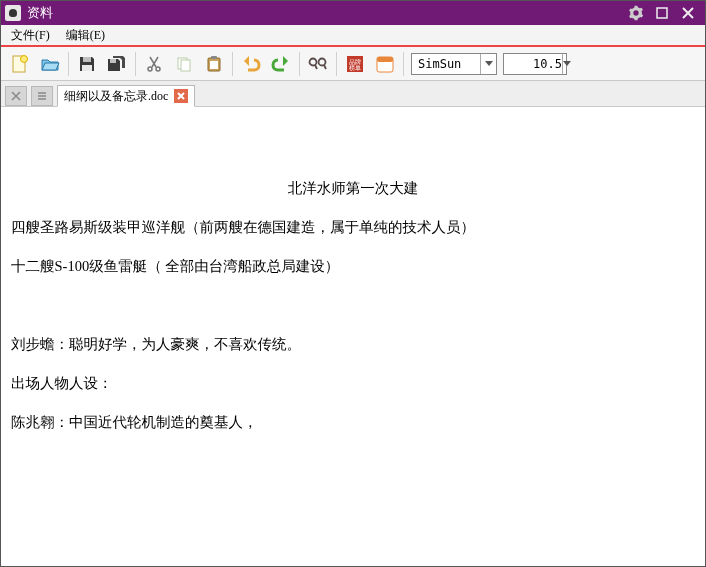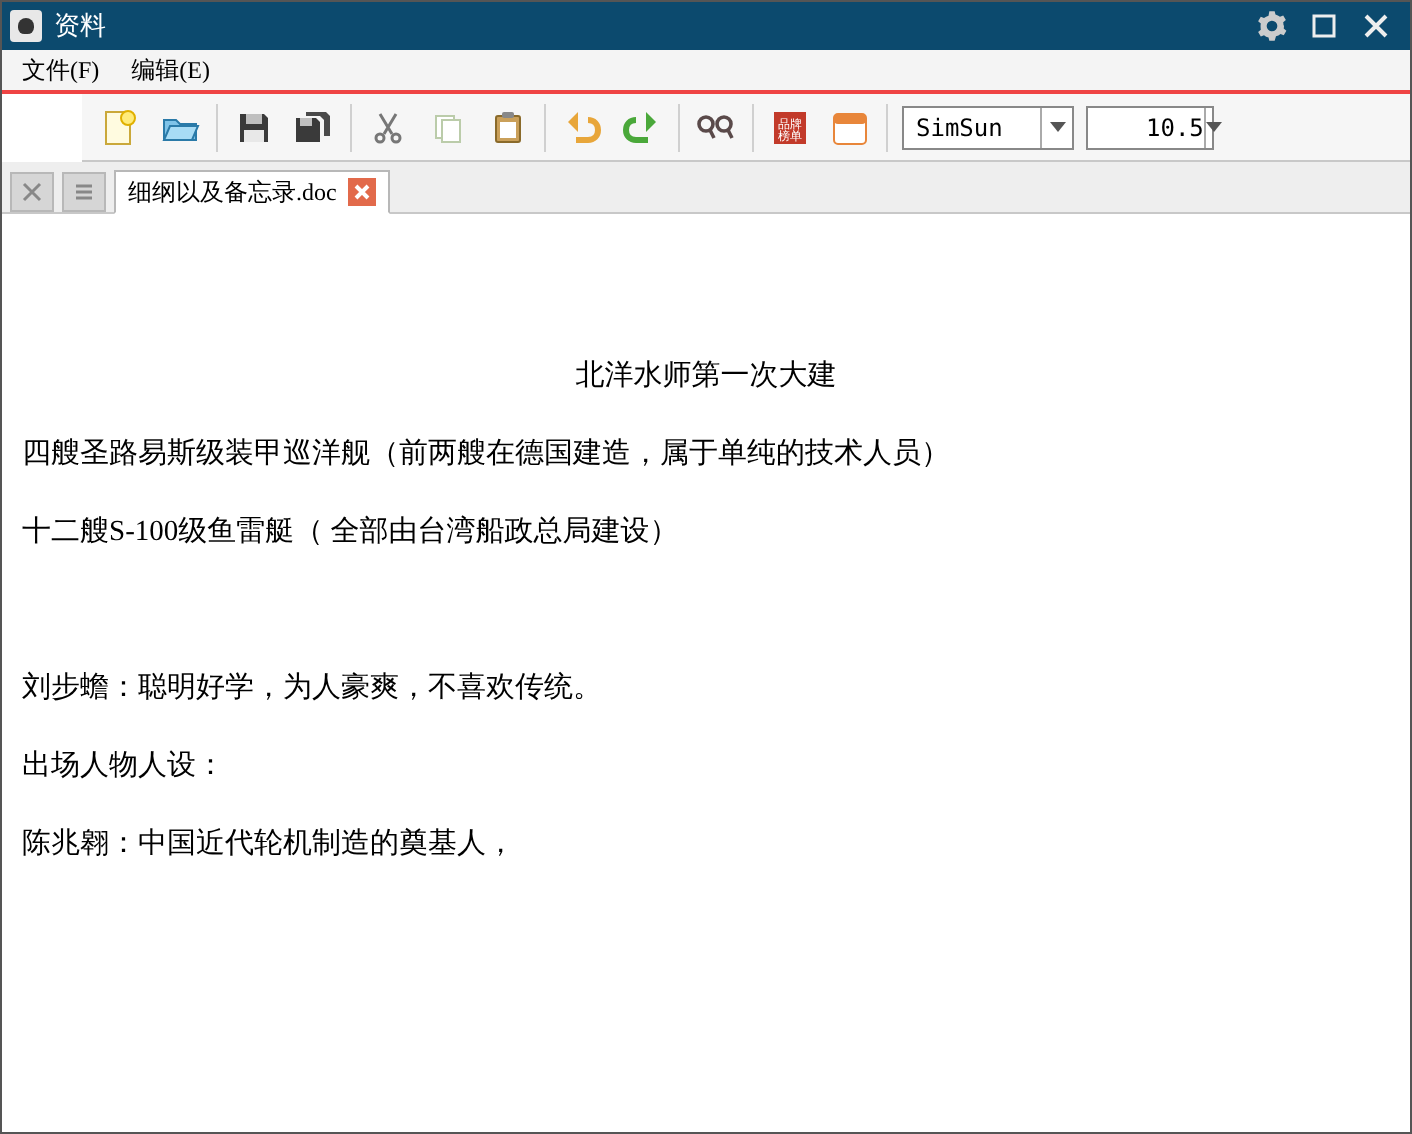--- a/index.html
+++ b/index.html
@@ -1,27 +1,27 @@
 <!DOCTYPE html>
 <html><head>
 <meta charset="utf-8">
 <style>
   * { box-sizing: border-box; margin: 0; padding: 0; }
   body { width: 706px; height: 567px; font-family: "SimSun", serif; font-size: 12px; background: #fff; overflow: hidden; border:1px solid #555; }
-  .titlebar { height: 24px; background: #0c4a6e; display: flex; align-items: center; color: #fff; padding: 0 4px; }
+  .titlebar { height: 24px; background: #701a75; display: flex; align-items: center; color: #fff; padding: 0 4px; }
   .titlebar .appicon { width: 16px; height: 16px; background: #e8e8e8; border-radius: 2px; margin-right: 6px; display:flex;align-items:center;justify-content:center;}
   .titlebar .appicon span{width:8px;height:8px;background:#333;border-radius:50% 50% 40% 40%;}
   .titlebar .title { flex: 0 0 auto; font-size: 13px; }
   .titlebar .spacer { flex: 1; }
   .titlebar .tbtn { width: 26px; height: 24px; display: flex; align-items: center; justify-content: center; cursor: pointer; }
   .titlebar .tbtn svg { stroke: #eee; fill: none; }
   .titlebar .gear svg { fill: #ccc; stroke:none; }
   .menubar { height: 22px; background: #f4f4f4; border-bottom: 2px solid #ef4444; display: flex; align-items: center; padding: 0 2px; font-size:12px;}
   .menubar .menuitem { padding: 3px 8px; cursor: pointer; }
-  .toolbar { height: 34px; background: #f6f6f6; border-bottom: 1px solid #c8c8c8; display: flex; align-items: center; padding: 0 4px; gap: 0; margin-left: 40px; }
+  .toolbar { height: 34px; background: #f6f6f6; border-bottom: 1px solid #c8c8c8; display: flex; align-items: center; padding: 0 4px; gap: 0; }
   .toolbar .tbutton { width: 28px; height: 28px; display: flex; align-items: center; justify-content: center; margin: 0 1px; cursor: pointer; }
   .toolbar .sep { width: 1px; height: 24px; background: #d0d0d0; margin: 0 3px; }
   .fontbox { display:flex; align-items:center; height:22px; border:1px solid #888; background:#fff; font-family:"SimSun",monospace; font-size:12px; padding:0 0 0 6px; margin-left:4px;}
   .fontbox .dd { width:16px; display:flex;align-items:center;justify-content:center; border-left:1px solid #aaa; height:100%;}
   .fontname { width:86px; }
   .fontsize { width:64px; margin-left:6px;padding-left:29px;}
   .tabbar { height: 26px; background: #eee; border-bottom: 1px solid #c8c8c8; display: flex; align-items: flex-end; padding: 0 4px; }
   .tabbar .xsq { width: 22px; height: 20px; background: #d6d6d6; border:1px solid #b8b8b8; margin-right: 4px; display:flex;align-items:center;justify-content:center; cursor:pointer;}
   .tabbar .xsq svg{stroke:#888;}
   .tab { height: 22px; background: #fff; border: 1px solid #b8b8b8; border-bottom: 1px solid #fff; display: flex; align-items: center; padding: 0 6px; font-size:12px; gap:6px; position:relative; top:1px;}

